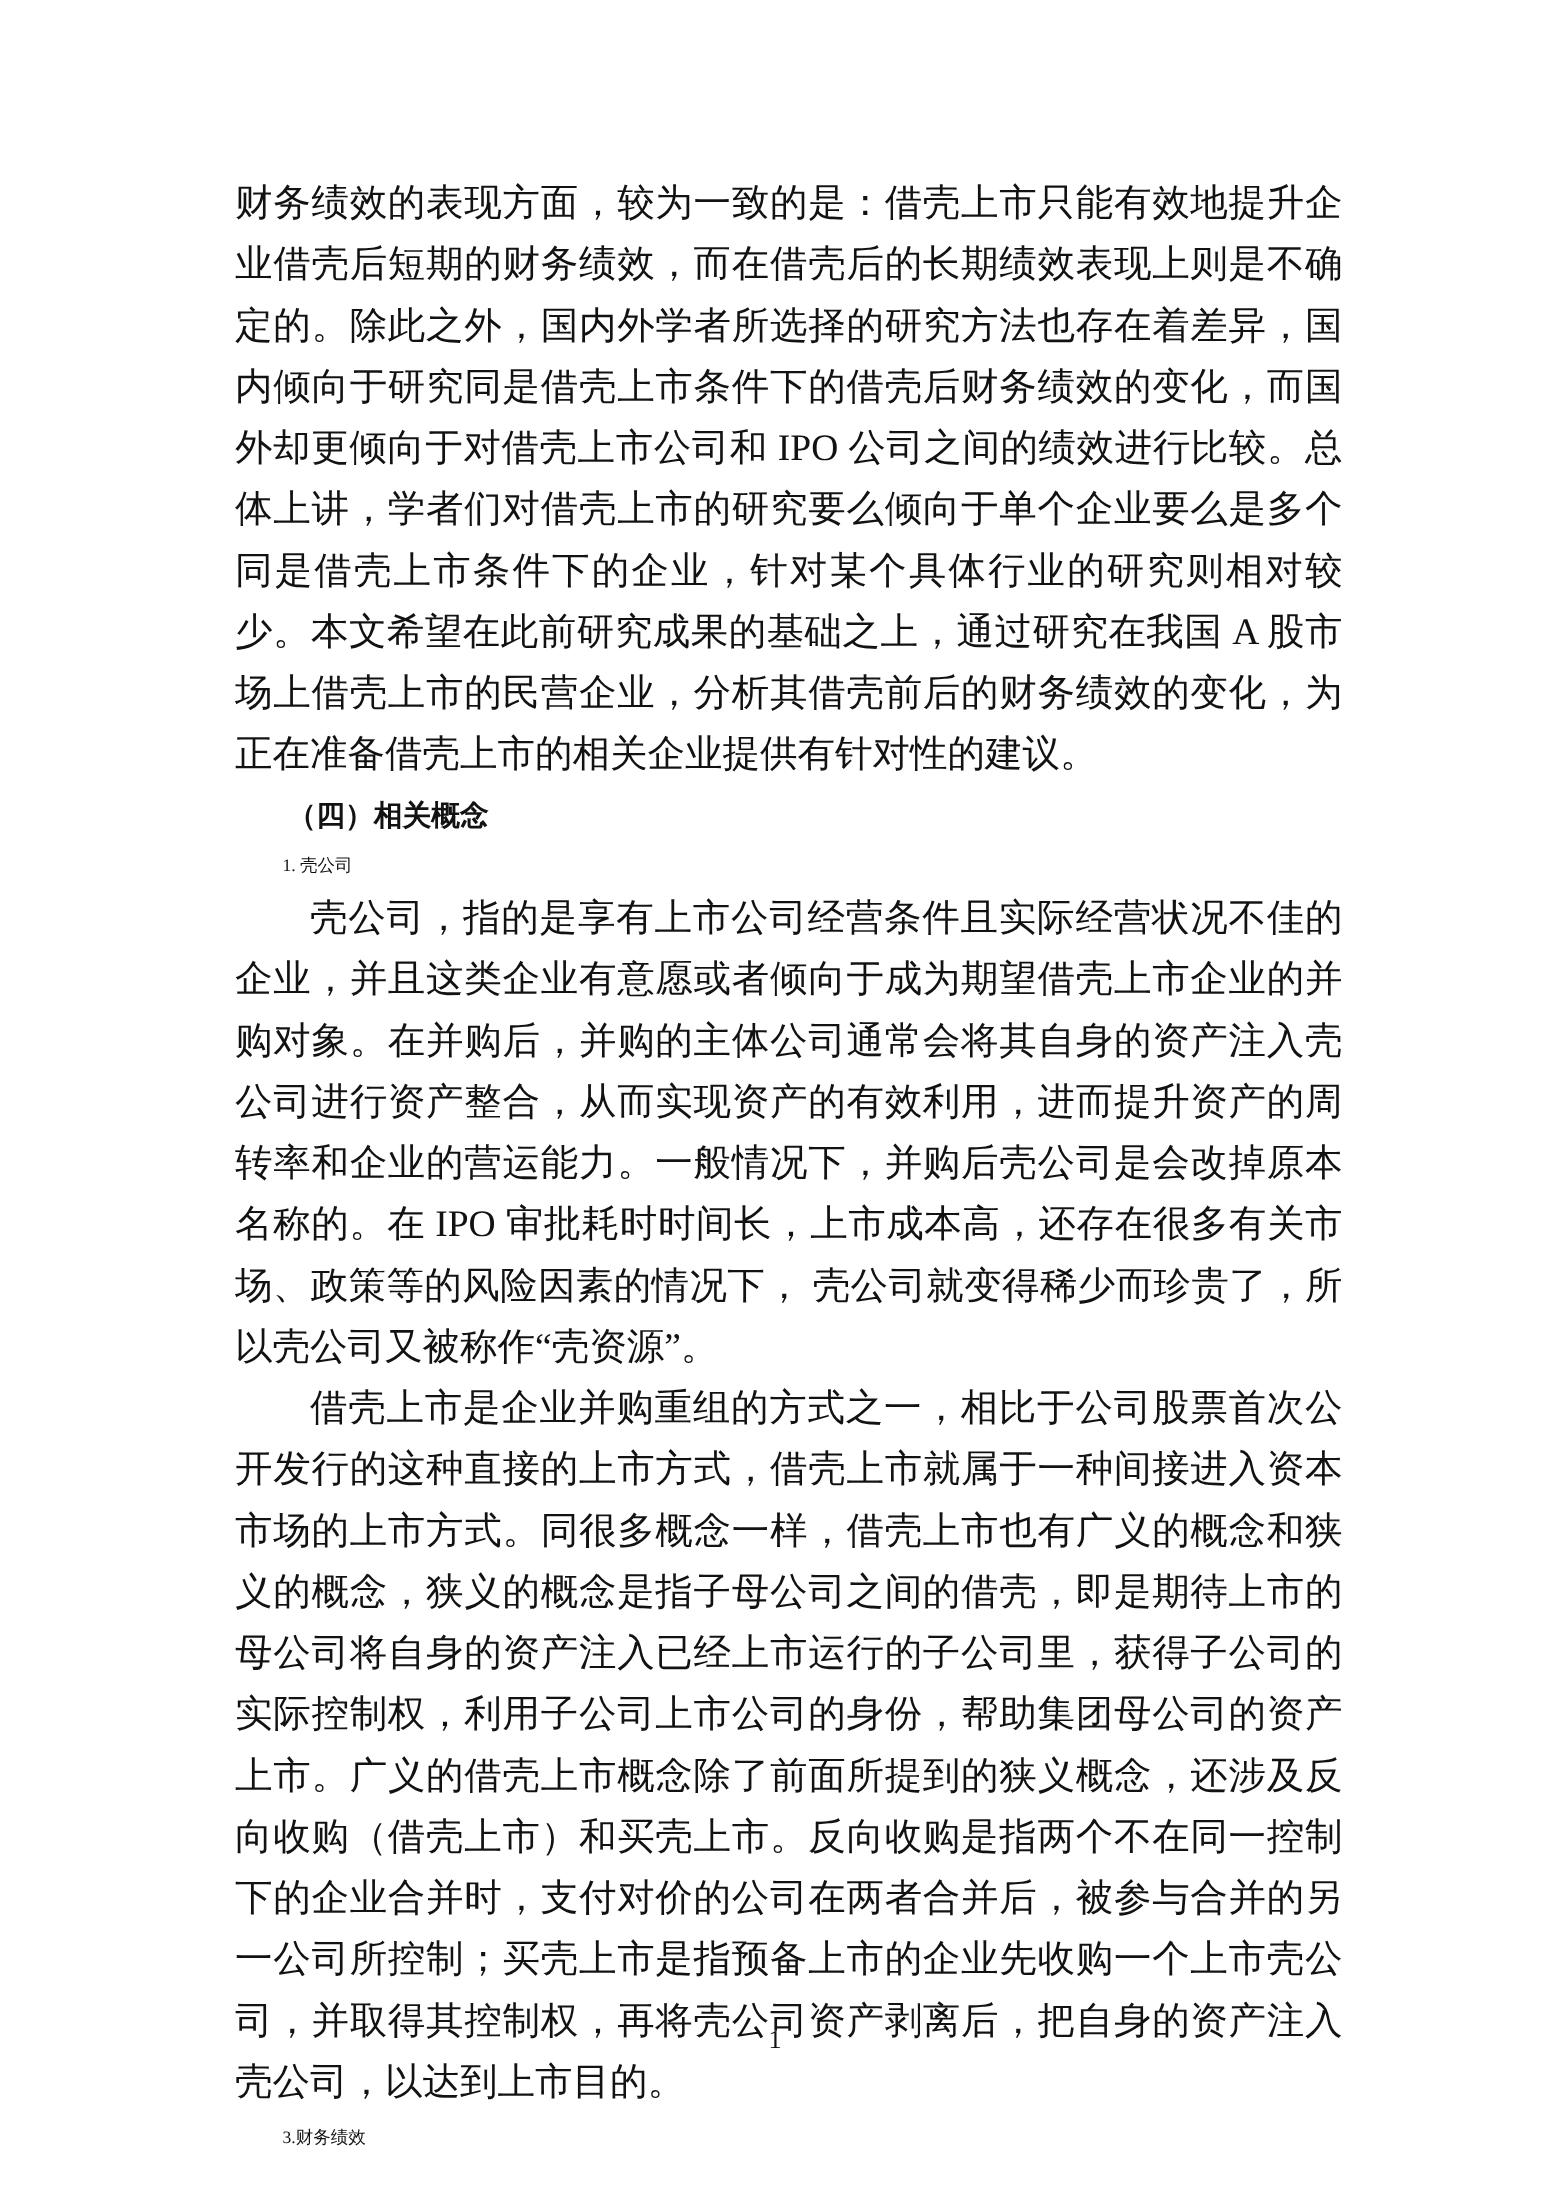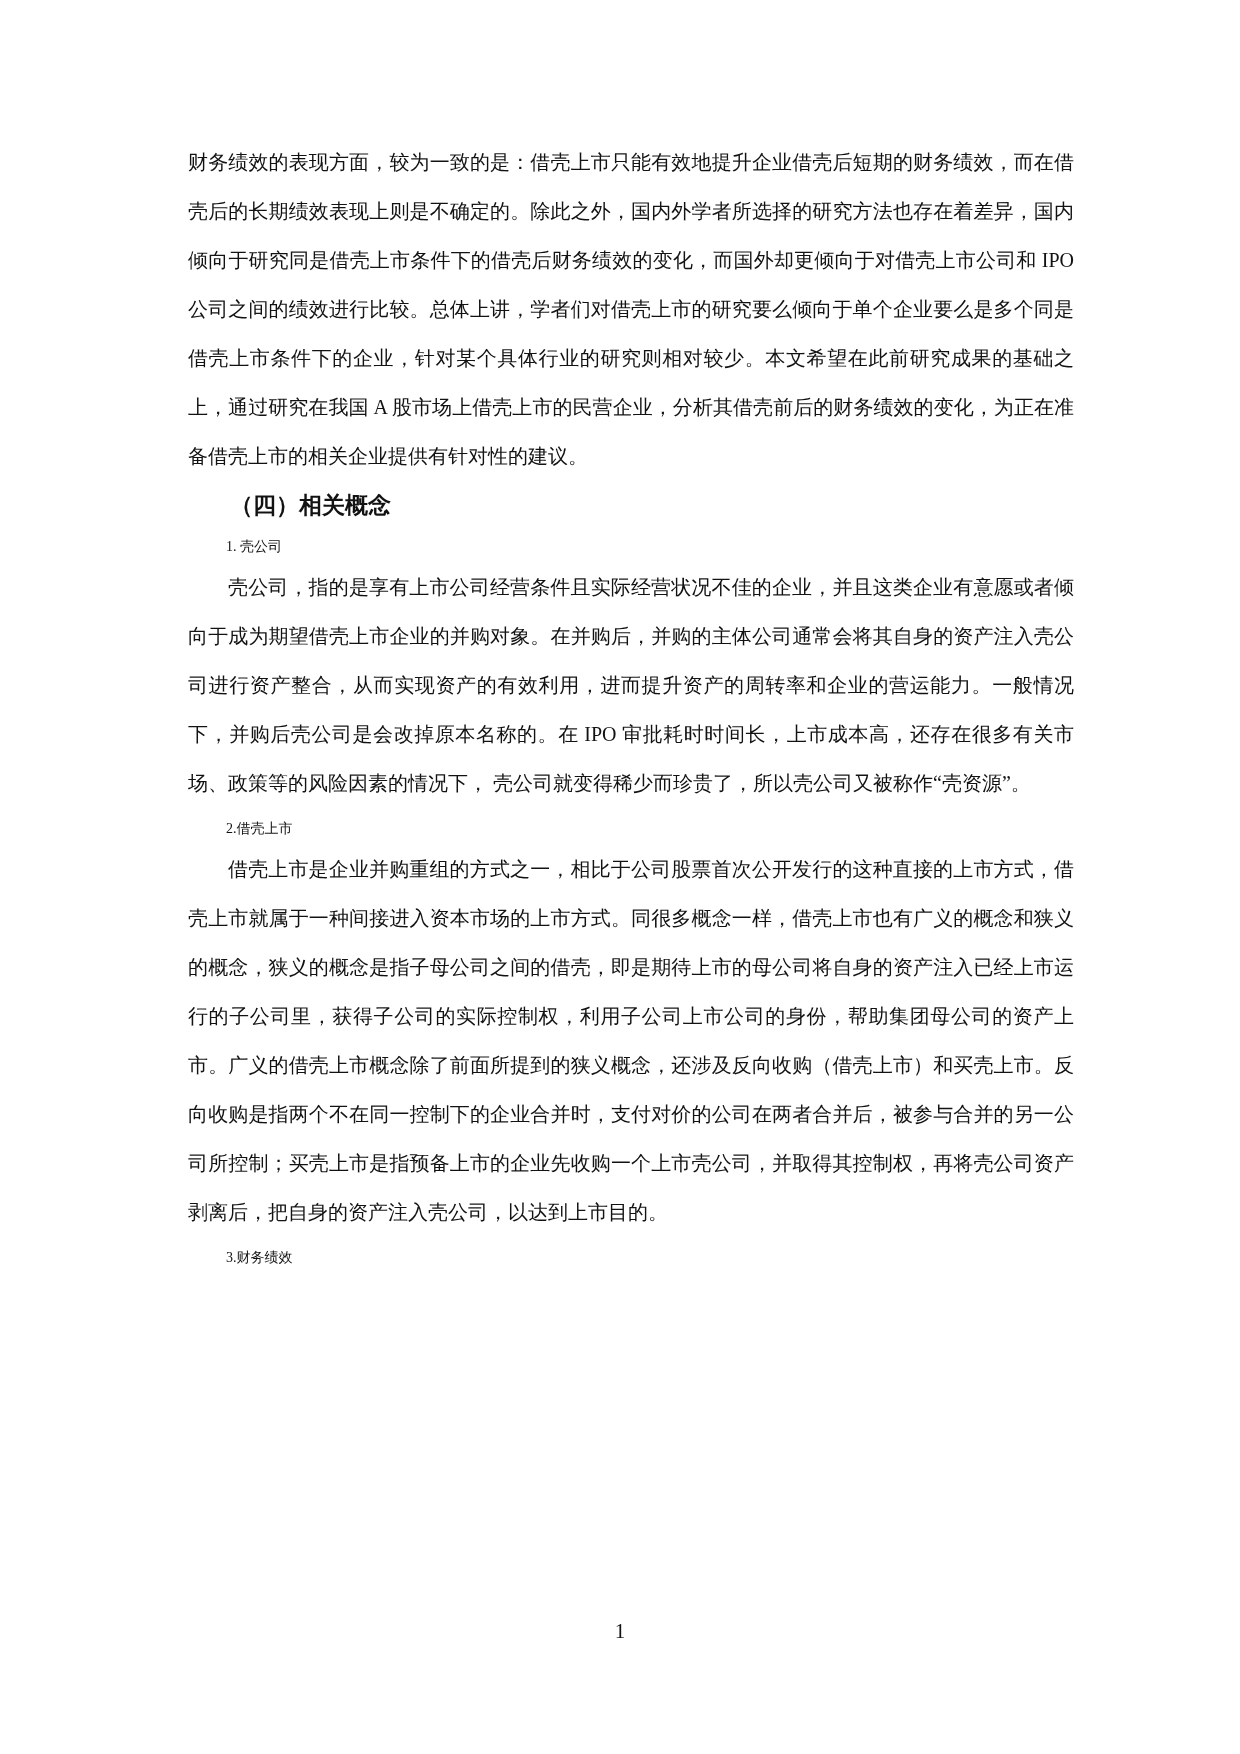--- a/index.html
+++ b/index.html
@@ -16,21 +16,21 @@
     font-family: "Liberation Serif", "DejaVu Serif", serif;
     overflow: hidden;
   }
   .content {
     position: absolute;
     left: 188px;
     top: 138px;
     width: 886px;
   }
   .para {
-    font-size: 20px;
+    font-size: 30px;
     line-height: 49px;
     text-align: justify;
     margin: 0;
     text-indent: 2em;
   }
   .para.no-indent {
     text-indent: 0;
   }
   .h-section {
     font-size: 23px;
@@ -71,21 +71,20 @@
   <div class="content">
 
     <p class="para no-indent">财务绩效的表现方面，较为一致的是：借壳上市只能有效地提升企业借壳后短期的财务绩效，而在借壳后的长期绩效表现上则是不确定的。除此之外，国内外学者所选择的研究方法也存在着差异，国内倾向于研究同是借壳上市条件下的借壳后财务绩效的变化，而国外却更倾向于对借壳上市公司和 IPO 公司之间的绩效进行比较。总体上讲，学者们对借壳上市的研究要么倾向于单个企业要么是多个同是借壳上市条件下的企业，针对某个具体行业的研究则相对较少。本文希望在此前研究成果的基础之上，通过研究在我国 A 股市场上借壳上市的民营企业，分析其借壳前后的财务绩效的变化，为正在准备借壳上市的相关企业提供有针对性的建议。</p>
 
     <h2 class="h-section">（四）相关概念</h2>
 
     <h3 class="h-item">1. 壳公司</h3>
 
     <p class="para">壳公司，指的是享有上市公司经营条件且实际经营状况不佳的企业，并且这类企业有意愿或者倾向于成为期望借壳上市企业的并购对象。在并购后，并购的主体公司通常会将其自身的资产注入壳公司进行资产整合，从而实现资产的有效利用，进而提升资产的周转率和企业的营运能力。一般情况下，并购后壳公司是会改掉原本名称的。在 IPO 审批耗时时间长，上市成本高，还存在很多有关市场、政策等的风险因素的情况下， 壳公司就变得稀少而珍贵了，所以壳公司又被称作“壳资源”。</p>
 
-    <h3 class="h-item">2.借壳上市</h3>
 
     <p class="para">借壳上市是企业并购重组的方式之一，相比于公司股票首次公开发行的这种直接的上市方式，借壳上市就属于一种间接进入资本市场的上市方式。同很多概念一样，借壳上市也有广义的概念和狭义的概念，狭义的概念是指子母公司之间的借壳，即是期待上市的母公司将自身的资产注入已经上市运行的子公司里，获得子公司的实际控制权，利用子公司上市公司的身份，帮助集团母公司的资产上市。广义的借壳上市概念除了前面所提到的狭义概念，还涉及反向收购（借壳上市）和买壳上市。反向收购是指两个不在同一控制下的企业合并时，支付对价的公司在两者合并后，被参与合并的另一公司所控制；买壳上市是指预备上市的企业先收购一个上市壳公司，并取得其控制权，再将壳公司资产剥离后，把自身的资产注入壳公司，以达到上市目的。</p>
 
     <h3 class="h-item">3.财务绩效</h3>
 
 
 
   </div>
 
   <div class="page-footer">1</div>

